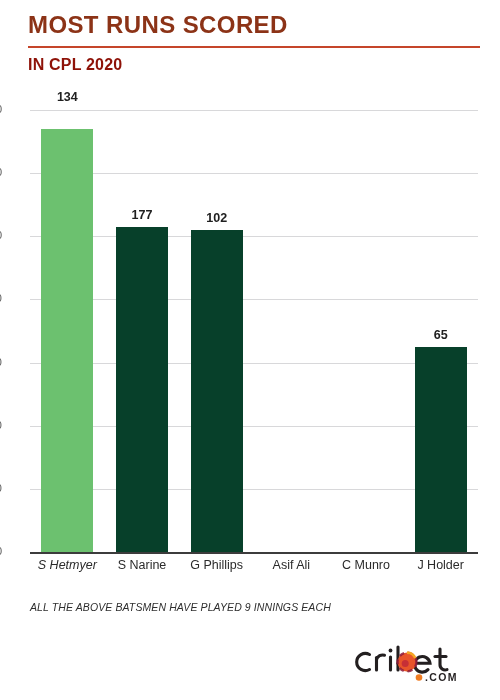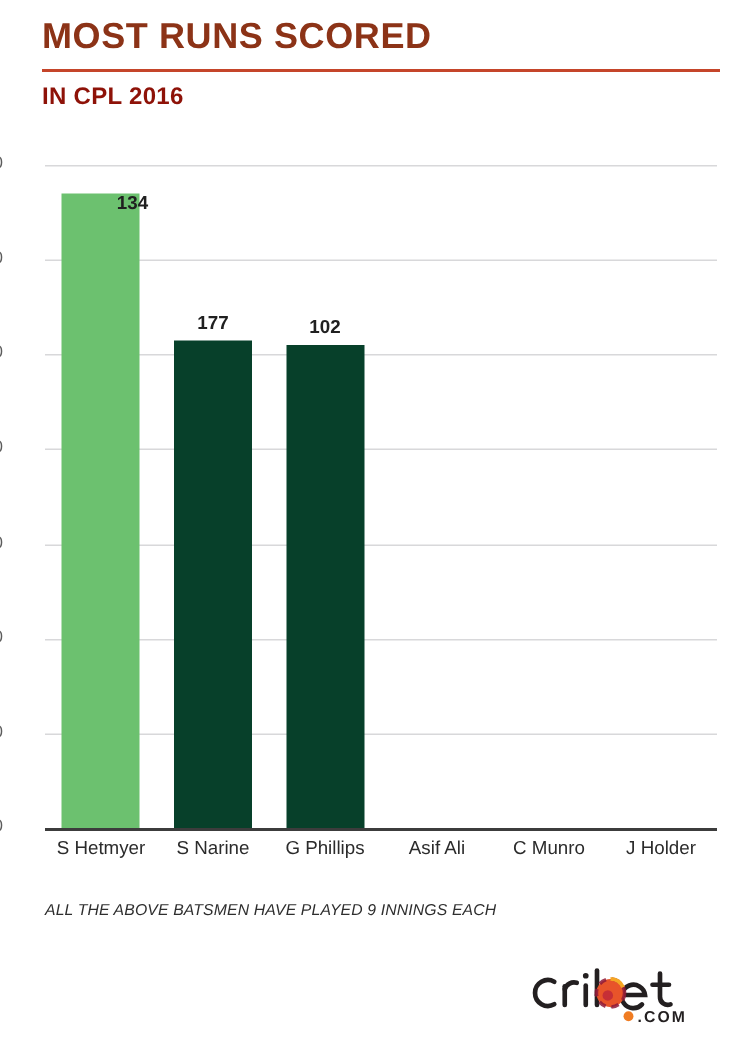--- a/index.html
+++ b/index.html
@@ -152,21 +152,21 @@
     width: 130px;
     height: 44px;
   }
 </style>
 </head>
 <body>
 
 <div class="header">
   <div class="title">MOST RUNS SCORED</div>
   <div class="title-rule"></div>
-  <div class="subtitle">IN CPL 2016</div>
+  <div class="subtitle">IN CPL 2020</div>
 </div>
 
 <div class="chart">
   <div class="plot" id="plot-area">
       <div class="gridline" style="top: 442px;"></div>
       <div class="ytick" style="top: 442px;">0</div>
       <div class="gridline" style="top: 378.857px;"></div>
       <div class="ytick" style="top: 378.857px;">20</div>
       <div class="gridline" style="top: 315.714px;"></div>
       <div class="ytick" style="top: 315.714px;">40</div>
@@ -178,33 +178,37 @@
       <div class="ytick" style="top: 126.286px;">100</div>
       <div class="gridline" style="top: 63.1429px;"></div>
       <div class="ytick" style="top: 63.1429px;">120</div>
       <div class="gridline" style="top: 0px;"></div>
       <div class="ytick" style="top: 0px;">140</div>
     </div>
   <div class="baseline"></div>
   <div class="bars" id="bars-container">
       <div class="barslot" style="left: 0px; width: 74.6667px;">
         <div class="bar" title="S Hetmyer: 134" style="height: 423.057px; background: rgb(108, 193, 111);"></div>
-        <div class="barlabel" style="bottom: 410px; margin-left: 21px;">134</div>
+        <div class="barlabel" style="bottom: 448px;">134</div>
       </div>
       <div class="barslot" style="left: 74.6667px; width: 74.6667px;">
         <div class="bar" title="S Narine: 103" style="height: 325.186px; background: rgb(7, 64, 42);"></div>
         <div class="barlabel" style="bottom: 330.186px;">177</div>
       </div>
       <div class="barslot" style="left: 149.333px; width: 74.6667px;">
         <div class="bar" title="G Phillips: 102" style="height: 322.029px; background: rgb(7, 64, 42);"></div>
         <div class="barlabel" style="bottom: 327.029px;">102</div>
       </div>
+      <div class="barslot" style="left: 373.333px; width: 74.6667px;">
+        <div class="bar" title="J Holder: 65" style="height: 205.214px; background: rgb(7, 64, 42);"></div>
+        <div class="barlabel" style="bottom: 210.214px;">65</div>
+      </div>
     </div>
   <div class="xlabels" id="xlabels">
-      <div class="xlabel" style="left: 37.3333px;">S Hetmyer</div>
+      <div class="xlabel" style="left: 37.3333px; font-style: italic;">S Hetmyer</div>
       <div class="xlabel" style="left: 112px;">S Narine</div>
       <div class="xlabel" style="left: 186.667px;">G Phillips</div>
       <div class="xlabel" style="left: 261.333px;">Asif Ali</div>
       <div class="xlabel" style="left: 336px;">C Munro</div>
       <div class="xlabel" style="left: 410.667px;">J Holder</div>
     </div>
 </div>
 
 <div class="footnotes">
   <div>ALL THE ABOVE BATSMEN HAVE PLAYED 9 INNINGS EACH</div>

